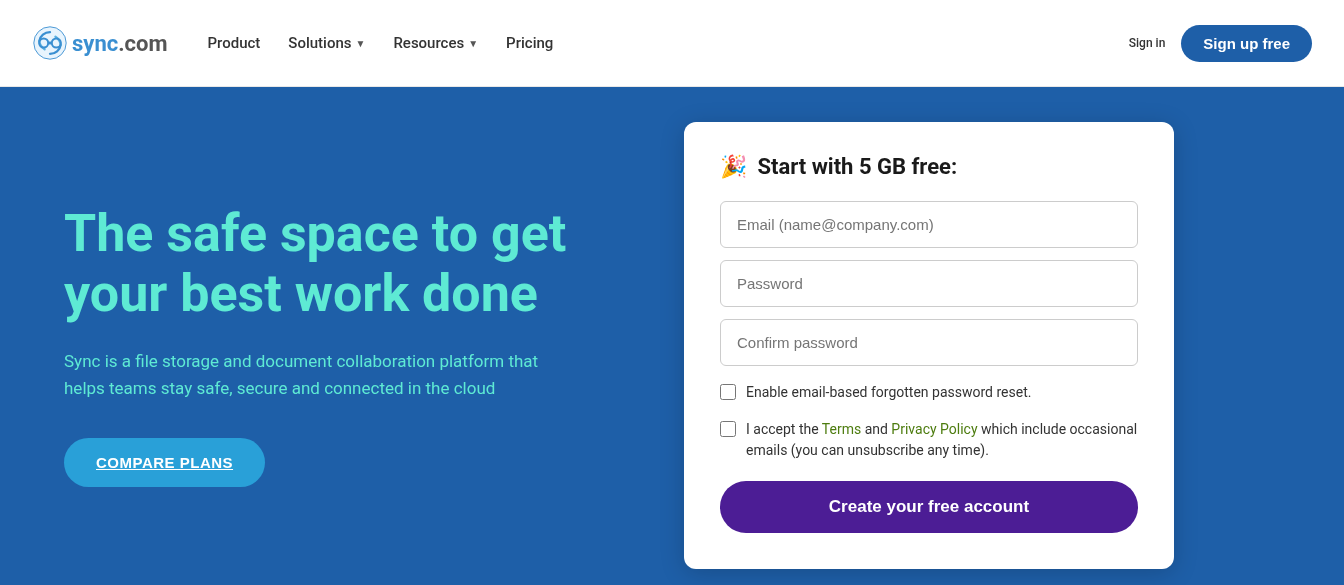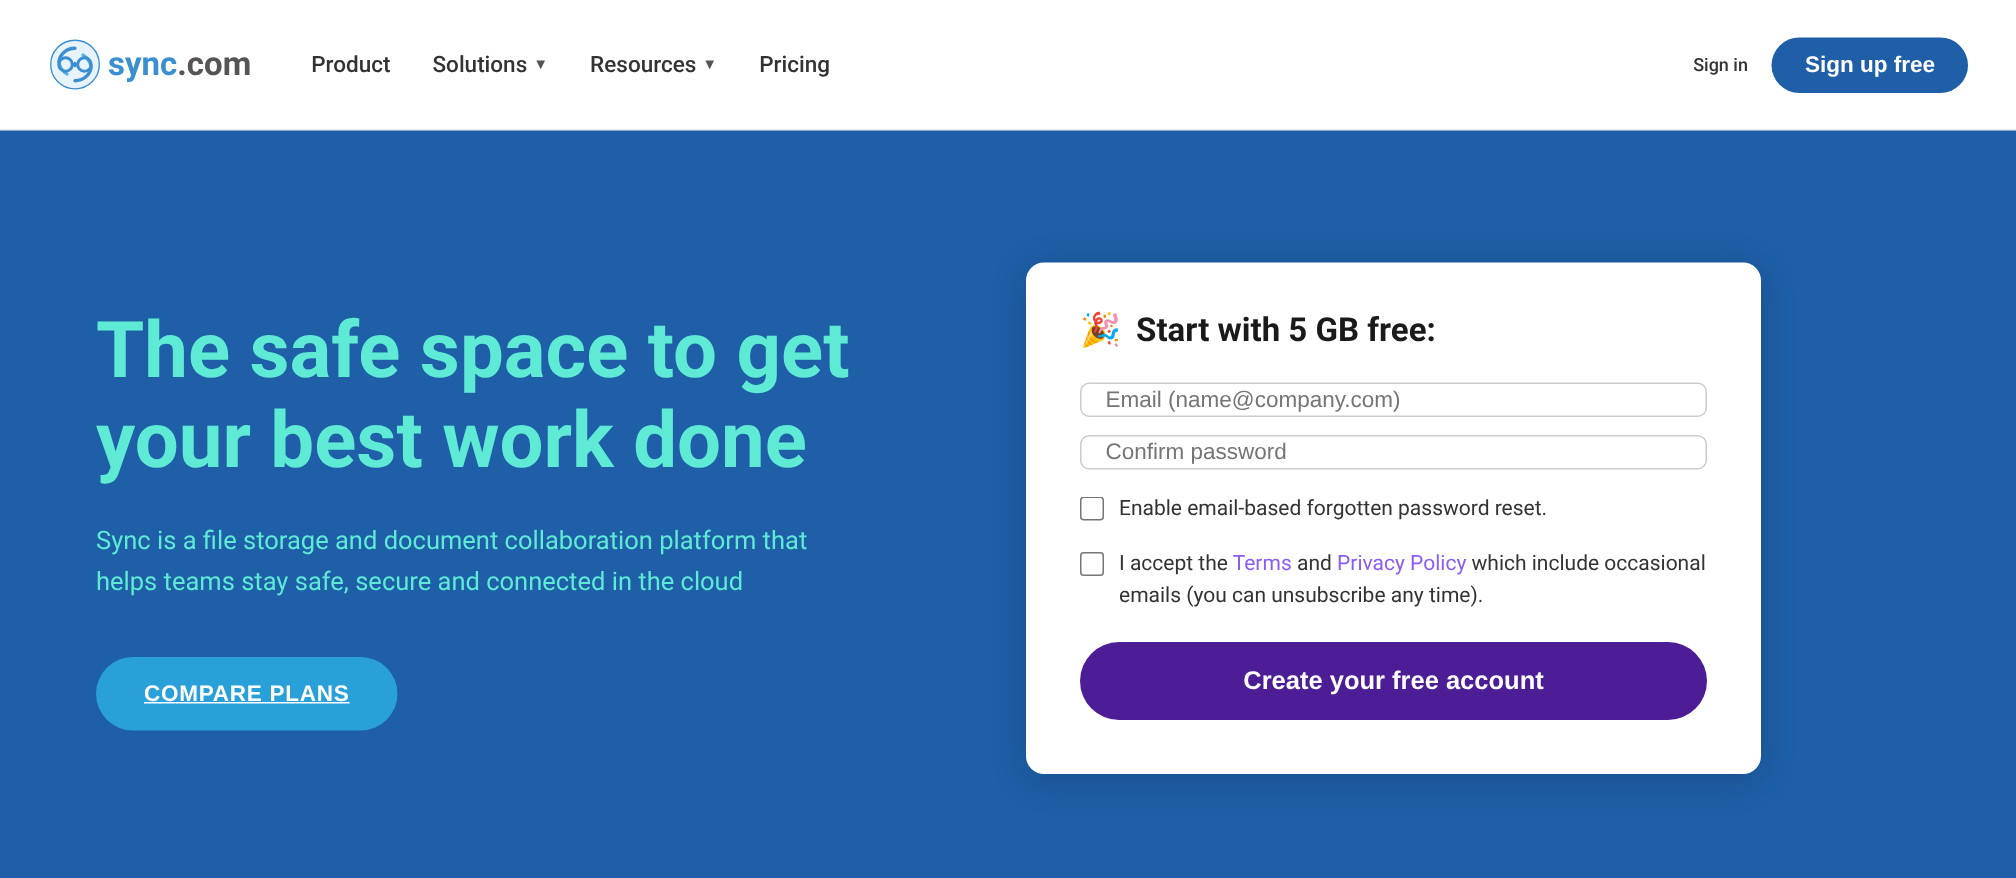--- a/index.html
+++ b/index.html
@@ -84,35 +84,35 @@
     }
     .card-title {
       font-size: 22px; font-weight: 700; color: #1a1a1a;
       margin-bottom: 22px;
       display: flex; align-items: center; gap: 10px;
     }
     .card-form {
       display: flex; flex-direction: column; gap: 12px;
     }
     .form-input {
-      width: 100%; padding: 2px 16px;
+      width: 100%; padding: 14px 16px;
       border: 1px solid #ccc; border-radius: 6px;
       font-size: 15px; color: #555;
       outline: none;
     }
     .checkbox-row {
       display: flex; align-items: flex-start; gap: 10px;
       font-size: 14px; color: #333; margin-top: 4px;
     }
     .checkbox-row input[type="checkbox"] {
       margin-top: 2px; flex-shrink: 0;
       width: 16px; height: 16px; cursor: pointer;
     }
     .checkbox-label { line-height: 1.5; }
-    .link-blue { color: #8b5cf6; text-decoration: none; }
+    .link-blue { color: #4d7c0f; text-decoration: none; }
     .create-btn {
       background: #4c1d95; color: #fff;
       border: none; border-radius: 28px;
       padding: 16px; font-size: 17px; font-weight: 600;
       cursor: pointer; width: 100%; margin-top: 8px;
     }
 
     
     .sync-logo-svg { width: 36px; height: 36px; }
   </style>
@@ -165,20 +165,21 @@
   </div>
 
   <div class="hero-right">
     <div class="signup-card">
       <div class="card-title">
         <span>🎉</span>
         <span>Start with 5 GB free:</span>
       </div>
       <div class="card-form">
         <input class="form-input" type="email" placeholder="Email (name@company.com)" style="">
+        <input class="form-input" type="password" placeholder="Password" style="">
         <input class="form-input" type="password" placeholder="Confirm password" style="">
 
         <div class="checkbox-row">
           <input type="checkbox" style="">
           <label class="checkbox-label">Enable email-based forgotten password reset.</label>
         </div>
 
         <div class="checkbox-row">
           <input type="checkbox" style="">
           <label class="checkbox-label">

